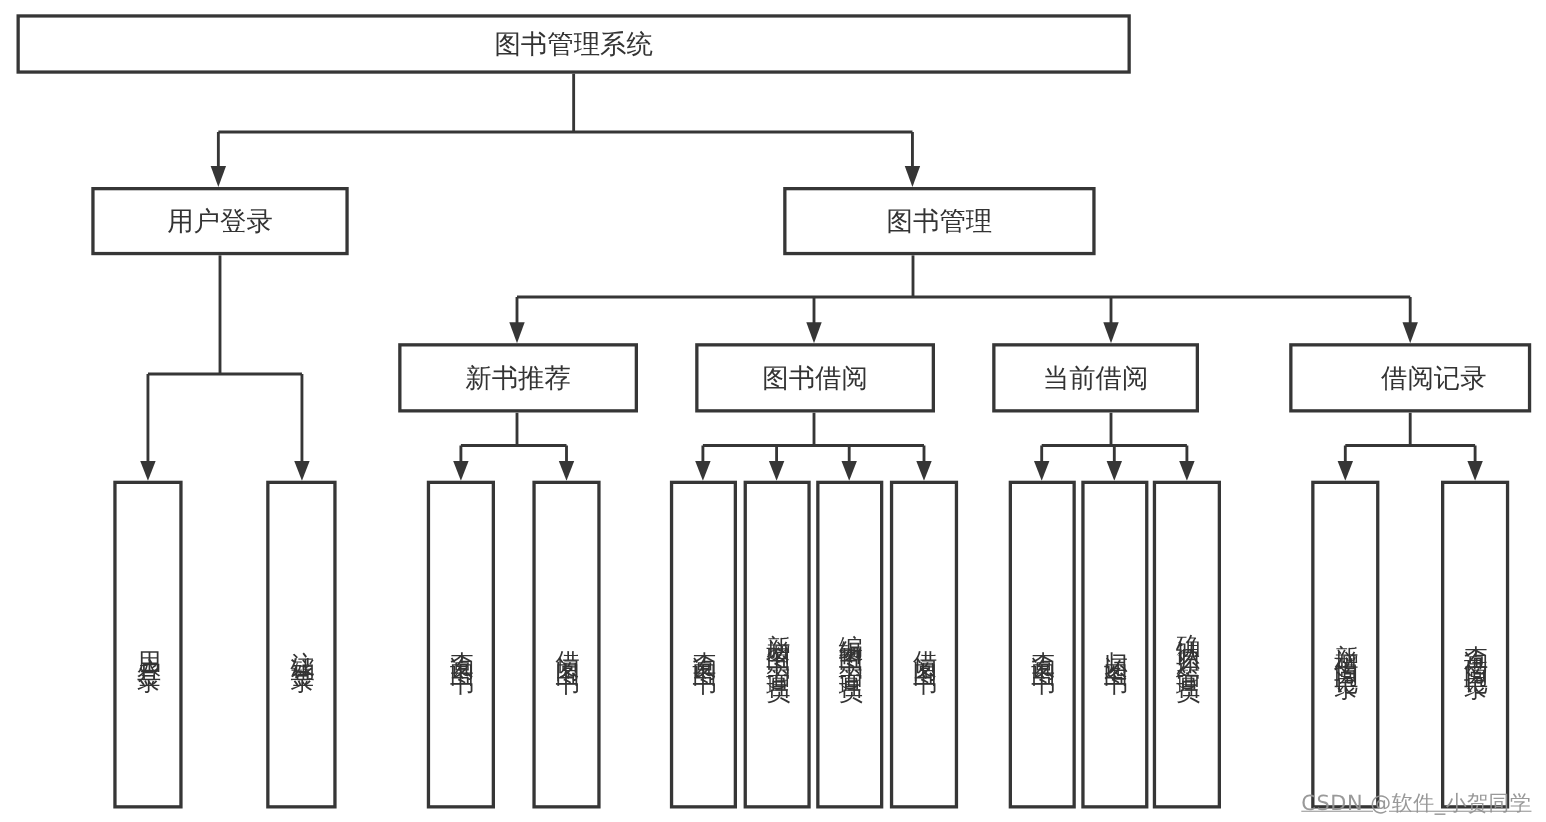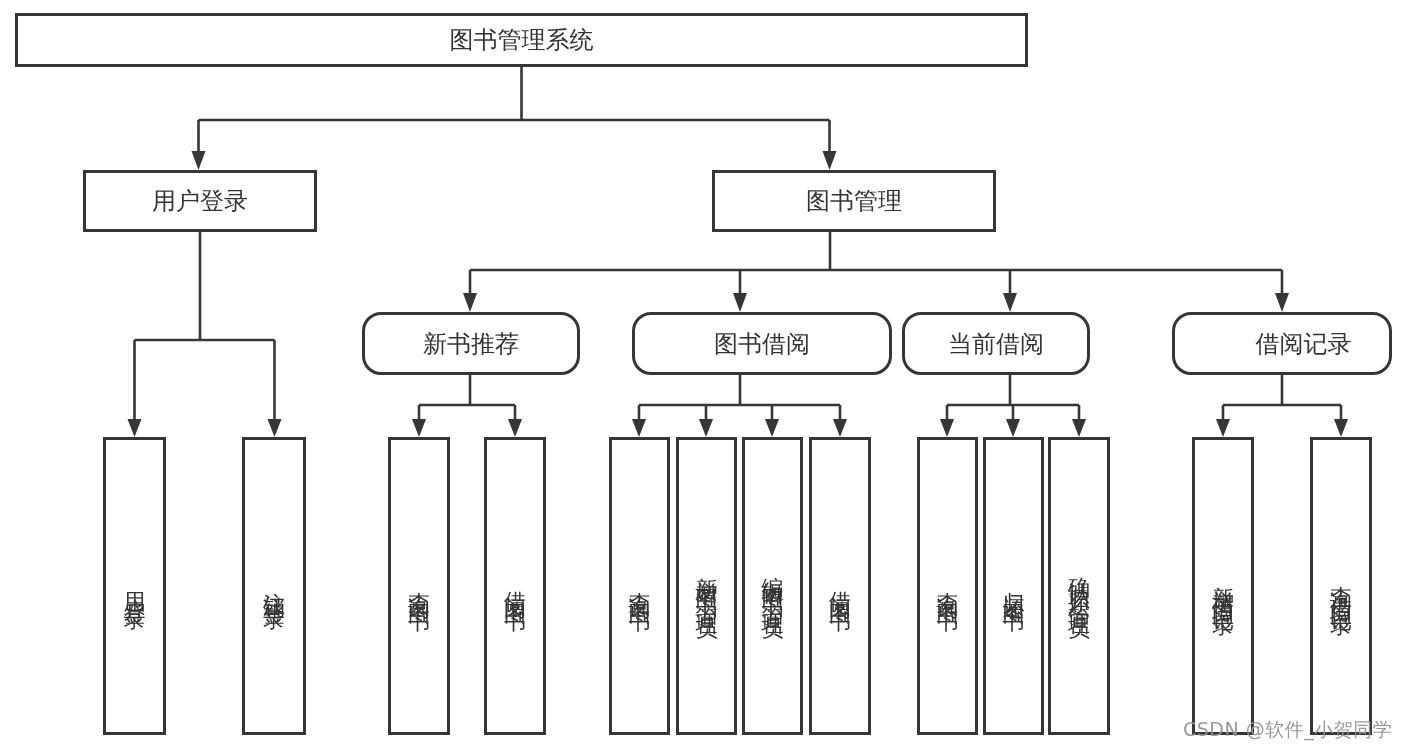--- a/index.html
+++ b/index.html
@@ -19,38 +19,39 @@
     background: #ffffff;
     border: 3px solid #363636;
     display: flex;
     align-items: center;
     justify-content: center;
     color: #333333;
     z-index: 1;
   }
   .root { left: 15px; top: 13px; width: 1013px; height: 54px; font-size: 24px; align-items: center; }
   .mid  { top: 170px; height: 62px; font-size: 24px; }
-  .l3   { top: 312px; height: 63px; font-size: 24px; border-radius: 19px; }
+  .l3   { top: 312px; height: 63px; font-size: 24px; }
   .leaf { top: 437px; height: 298px; }
   .leaf .v {
     writing-mode: vertical-rl;
     text-orientation: mixed;
     font-size: 22px;
     line-height: 1;
     letter-spacing: 6px;
     color: #333333;
   }
   .watermark {
     position: absolute;
     left: 1183px; top: 717px;
     z-index: 2;
     font-size: 19px;
     color: rgba(148,148,148,0.95);
     white-space: nowrap;
     letter-spacing: 0.5px;
+    text-decoration: underline;
   }
 </style>
 </head>
 <body>
 
 <div class="stage">
 
   <svg class="connectors" width="1405" height="747" viewBox="0 0 1405 747">
 
     <g>
@@ -134,21 +135,21 @@
   <div class="box mid" style="left:83px; width:234px;">
     <span>用户登录</span>
   </div>
   <div class="box mid" style="left:712px; width:284px;">
     <span>图书管理</span>
   </div>
 
   <div class="box l3" style="left:362px; width:218px;">
     <span>新书推荐</span>
   </div>
-  <div class="box l3" style="left:632px; width:260px;">
+  <div class="box l3" style="left:632px; width:218px;">
     <span>图书借阅</span>
   </div>
   <div class="box l3" style="left:902px; width:188px;">
     <span>当前借阅</span>
   </div>
   <div class="box l3" style="left:1172px; width:220px;padding-left:43px;">
     <span>借阅记录</span>
   </div>
 
   <div class="box leaf" style="left:103px; width:63px;">

